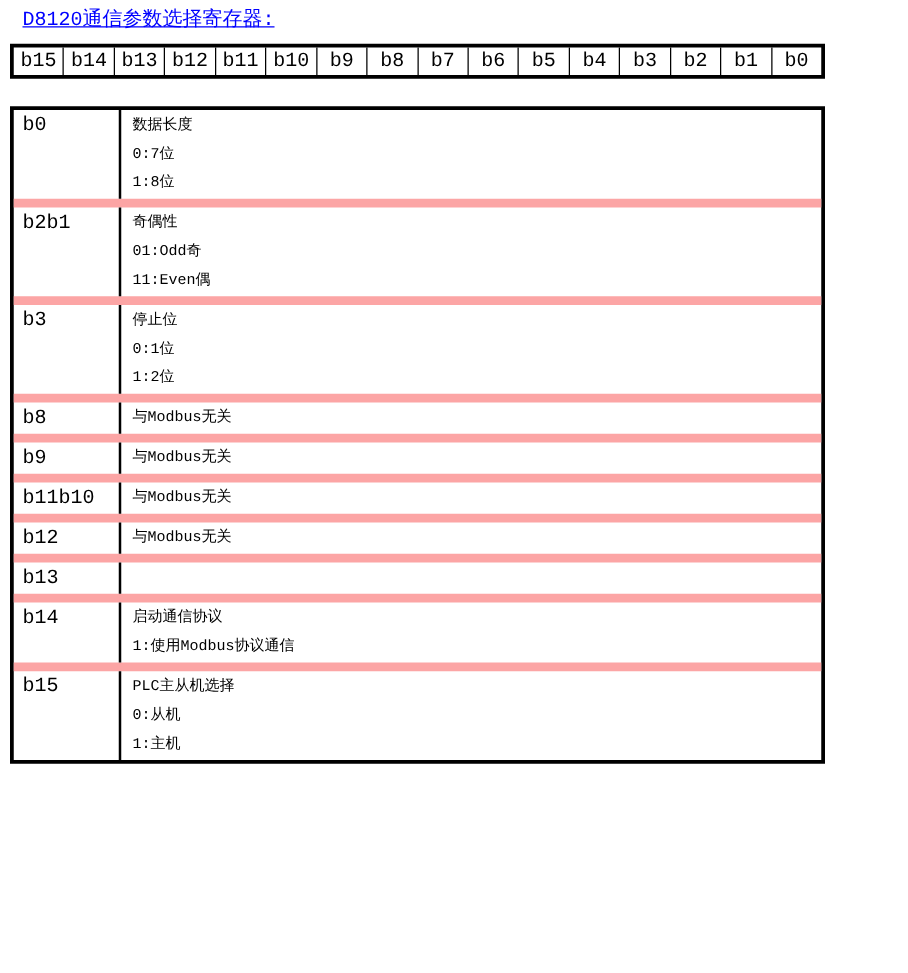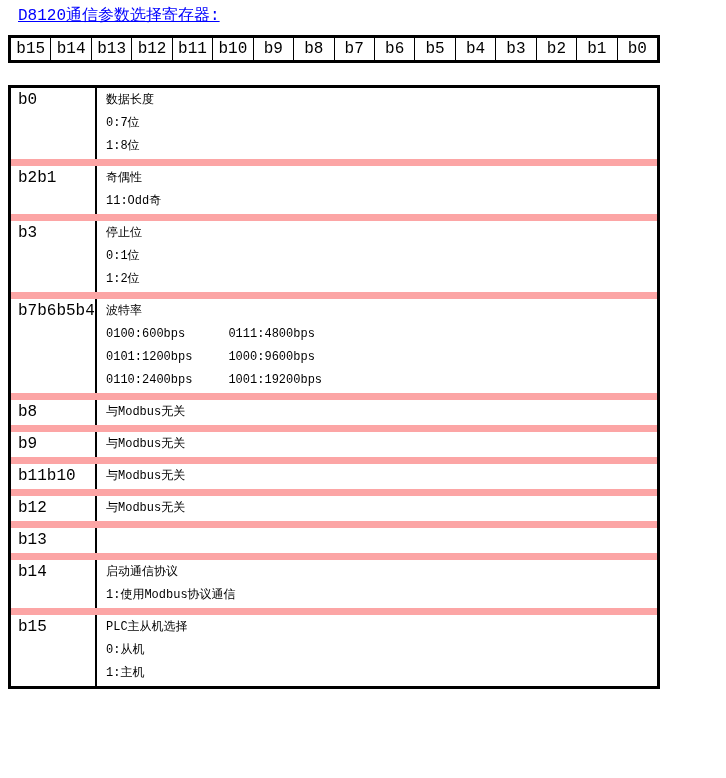--- a/index.html
+++ b/index.html
@@ -115,38 +115,30 @@
         <div class="c2">
           <div class="dline">数据长度</div>
           <div class="dline">0:7位</div>
           <div class="dline">1:8位</div>
         </div>
       </div>
       <div class="trow">
         <div class="c1">b2b1</div>
         <div class="c2">
           <div class="dline">奇偶性</div>
-          <div class="dline">11:Odd奇</div>
+          <div class="dline">01:Odd奇</div>
+          <div class="dline">11:Even偶</div>
         </div>
       </div>
       <div class="trow">
         <div class="c1">b3</div>
         <div class="c2">
           <div class="dline">停止位</div>
           <div class="dline">0:1位</div>
           <div class="dline">1:2位</div>
-        </div>
-      </div>
-      <div class="trow">
-        <div class="c1">b7b6b5b4</div>
-        <div class="c2">
-          <div class="dline">波特率</div>
-          <div class="dline">0100:600bps      0111:4800bps</div>
-          <div class="dline">0101:1200bps     1000:9600bps</div>
-          <div class="dline">0110:2400bps     1001:19200bps</div>
         </div>
       </div>
       <div class="trow">
         <div class="c1">b8</div>
         <div class="c2">
           <div class="dline">与Modbus无关</div>
         </div>
       </div>
       <div class="trow">
         <div class="c1">b9</div>

